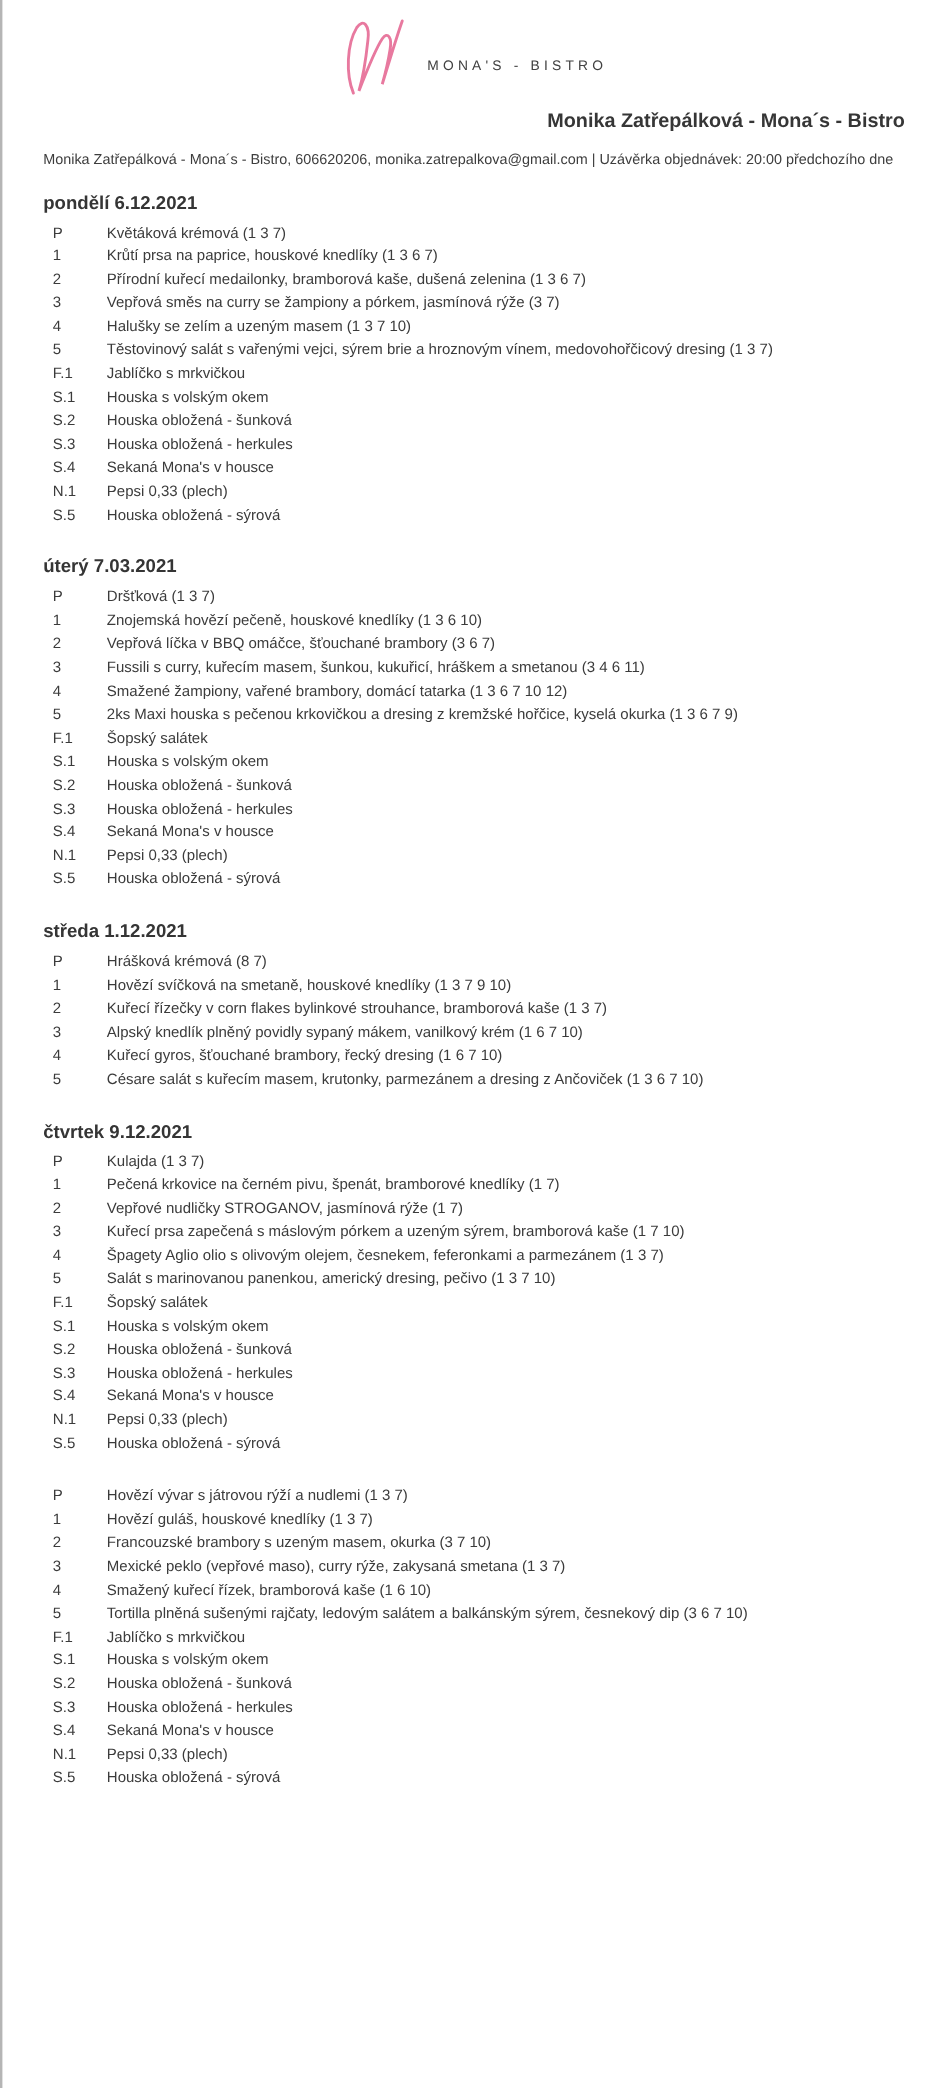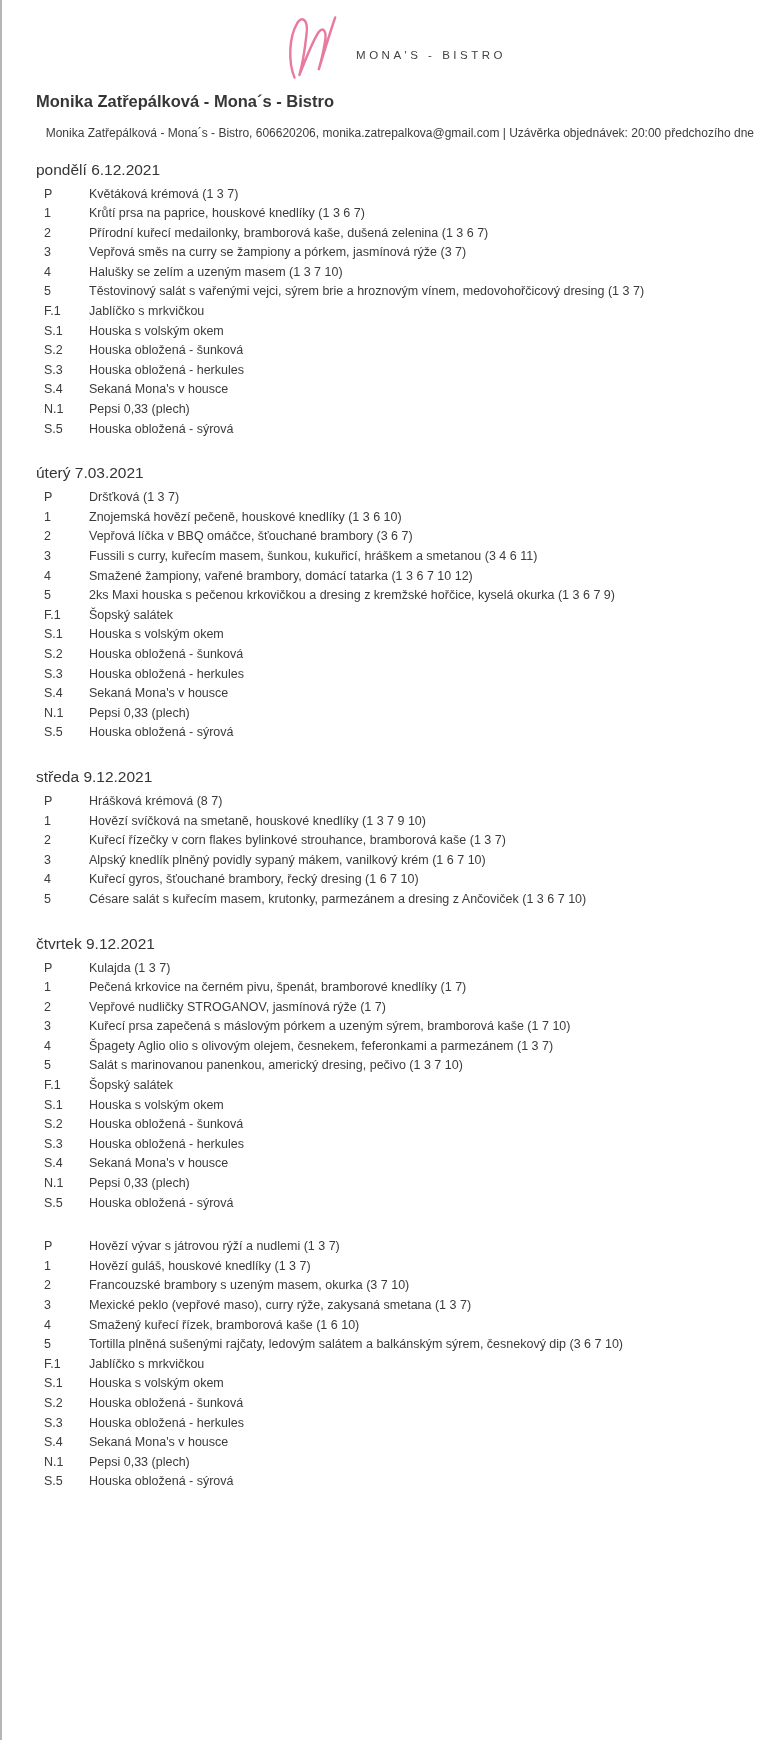--- a/index.html
+++ b/index.html
@@ -35,42 +35,42 @@
     stroke: var(--pink);
     stroke-width: 2.6;
     stroke-linecap: round;
   }
   .logo-text {
     font-size: 11.5px;
     letter-spacing: 3.5px;
     color: #414141;
     margin-top: 14px;
   }
-  .title-block { margin-top: 4px; text-align: left; }
+  .title-block { margin-top: 4px; text-align: right; }
   .title-line {
     font-size: 16.5px;
     font-weight: bold;
     line-height: 22.5px;
     color: #363636;
   }
   .contact {
     margin-top: 12px;
-    text-align: right;
+    text-align: left;
     font-size: 12px;
     line-height: 17px;
     white-space: nowrap;
     color: #3d3d3d;
   }
   
   .days { }
   .day { margin-top: 24px; }
   .day:first-child { margin-top: 18px; }
   .day-title {
     font-size: 15.5px;
-    font-weight: normal;
+    font-weight: bold;
     line-height: 19px;
     color: #353535;
     margin-bottom: 6px;
   }
   .row {
     display: flex;
     align-items: baseline;
     line-height: 19.6px;
     font-size: 12.5px;
   }
@@ -234,21 +234,21 @@
   </div>
 
   <div class="row">
     <span class="code">S.5</span>
     <span class="item">Houska obložená - sýrová</span>
   </div>
 </div>
   </section>
 
   <section class="day">
-    <h2 class="day-title">středa 9.12.2021</h2>
+    <h2 class="day-title">středa 1.12.2021</h2>
     <div class="rows">
   <div class="row">
     <span class="code">P</span>
     <span class="item">Hrášková krémová (8 7)</span>
   </div>
 
   <div class="row">
     <span class="code">1</span>
     <span class="item">Hovězí svíčková na smetaně, houskové knedlíky (1 3 7 9 10)</span>
   </div>

